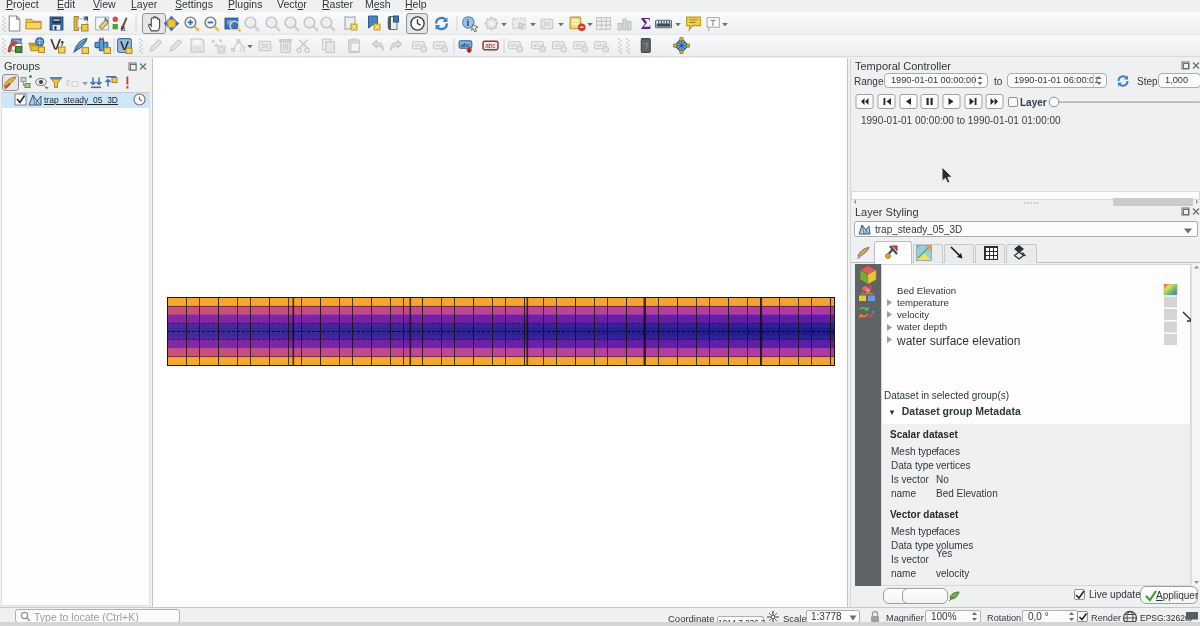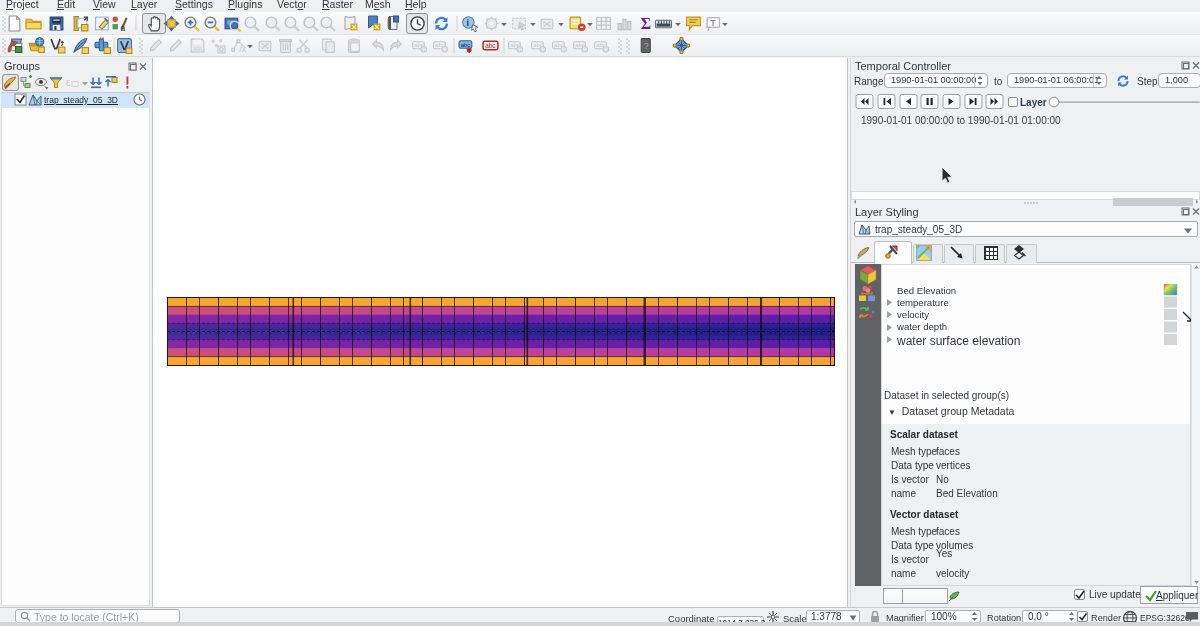--- a/index.html
+++ b/index.html
@@ -18,21 +18,21 @@
 #llist { position:absolute; left:1px; top:34px; width:149px; height:514px; background:#fdfdfd; border:1px solid #dcdee0; border-top:1px solid #c9cbcc; }
 #lrow { position:absolute; left:1px; top:35px; width:148px; height:15px; background:#cfe6f8; }
 #canvas { position:absolute; left:152px; top:58px; width:696px; height:549px; background:#ffffff; border-left:1px solid #c3c5c7; border-right:1px solid #c3c5c7; }
 #rightdock { position:absolute; left:850px; top:58px; width:350px; height:549px; background:#eff0f1; border-left:1px solid #d5d7d8; }
 
 #statusbar { position:absolute; left:0; top:607px; width:1200px; height:19px; background:#eff0f1; border-top:1px solid #c6c8c9; font-size:11px; }
 #statusbar .lbl { position:absolute; top:5px; font-size:9.5px; color:#31363b; }
 .inbox { position:absolute; background:#fcfcfc; border:1px solid #aeb1b3; border-radius:2px; font-size:9px; white-space:nowrap; color:#31363b; }
 
 .spin { position:absolute; background:#fcfcfc; border:1px solid #a9acae; border-radius:4px; font-size:9.2px; white-space:nowrap; color:#31363b; }
-.btn { position:absolute; background:linear-gradient(#fdfdfd,#f3f4f5); border:1px solid #9da0a2; border-radius:0;padding-left:44px; }
+.btn { position:absolute; background:linear-gradient(#fdfdfd,#f3f4f5); border:1px solid #9da0a2; border-radius:6px;padding-left:44px; }
 .cb { position:absolute; width:11px; height:11px; background:#fcfcfc; border:1px solid #8f9395; border-radius:2px; }
 .t11 { font-size:10px; white-space:nowrap; color:#31363b; position:absolute; }
 </style>
 </head>
 <body>
 <div id="menubar">
   <span class="mi" style="left:6px"><u>P</u>roject</span>
   <span class="mi" style="left:57px"><u>E</u>dit</span>
   <span class="mi" style="left:93px"><u>V</u>iew</span>
   <span class="mi" style="left:131px"><u>L</u>ayer</span>
@@ -710,21 +710,21 @@
     <rect x="1" y="0" width="13" height="11" fill="url(#rsw)" stroke="#9da0a2" stroke-width="0.5"></rect>
     <rect x="1" y="12.5" width="13" height="11" fill="#d3d5d6"></rect>
     <rect x="1" y="25" width="13" height="11" fill="#d3d5d6"></rect>
     <rect x="1" y="37.5" width="13" height="11" fill="#d3d5d6"></rect>
     <rect x="1" y="50" width="13" height="11" fill="#d3d5d6"></rect>
   </svg>
   <svg width="14" height="14" style="position:absolute;left:330px;top:252px">
       <path d="M2 2 L11 11 M11 11 L11 6 M11 11 L6 11" stroke="#26292b" stroke-width="1.4" fill="none"></path>
     </svg>
   <div class="t11" style="left:33px;top:332px">Dataset in selected group(s)</div>
-  <div style="position:absolute;left:37px;top:347px;font-size:10.5px;font-weight:normal;color:#31363b"><span style="font-size:8px">▼</span>&nbsp; Dataset group Metadata</div>
+  <div style="position:absolute;left:37px;top:347px;font-size:10.5px;font-weight:bold;color:#31363b"><span style="font-size:8px">▼</span>&nbsp; Dataset group Metadata</div>
 
   <div style="position:absolute;left:31px;top:366px;width:308px;height:161px;background:#eff0f1"></div>
   <div style="position:absolute;left:39px;top:371px;font-size:10px;font-weight:bold;color:#26292b">Scalar dataset</div>
   <div class="t11" style="left:40px;top:388px">Mesh type</div>
     <div class="t11" style="left:85px;top:388px">faces</div>
   <div class="t11" style="left:40px;top:402px">Data type</div>
     <div class="t11" style="left:85px;top:402px">vertices</div>
   <div class="t11" style="left:40px;top:416px">Is vector</div>
     <div class="t11" style="left:85px;top:416px">No</div>
   <div class="t11" style="left:40px;top:430px">name</div>

